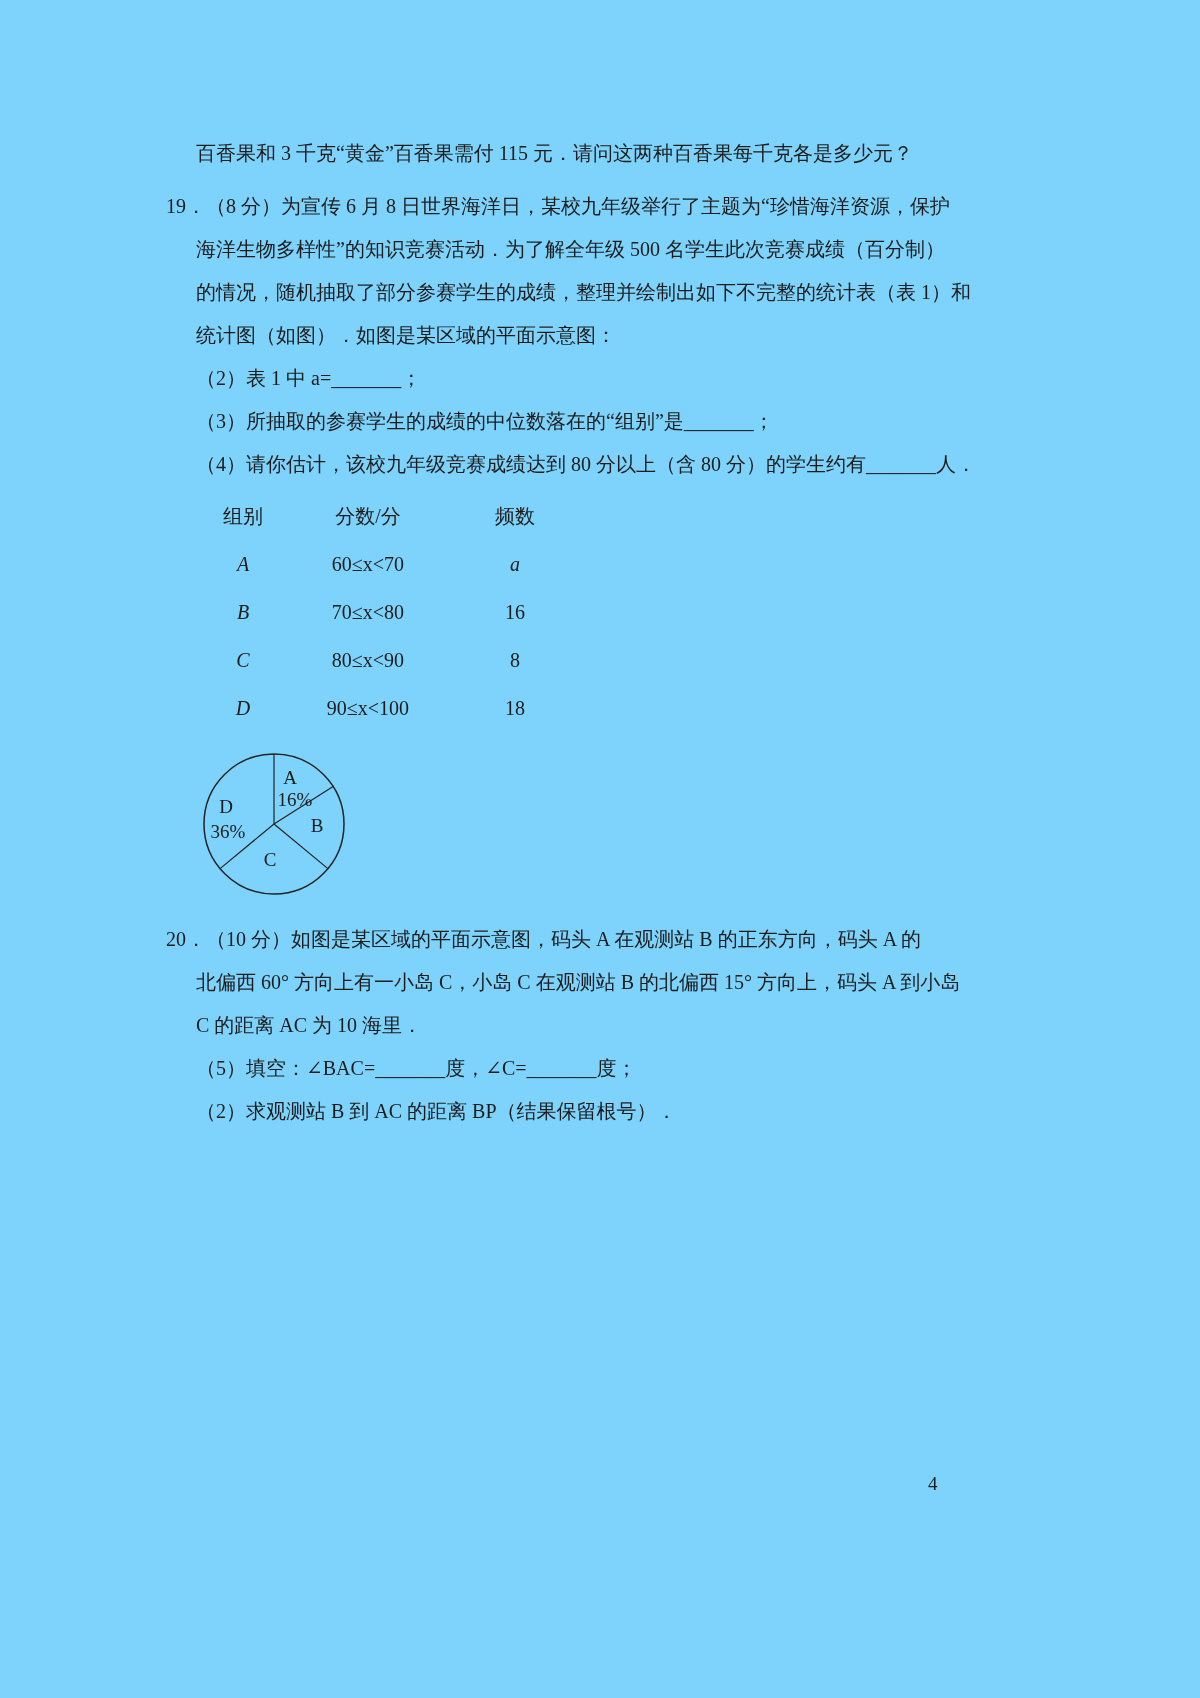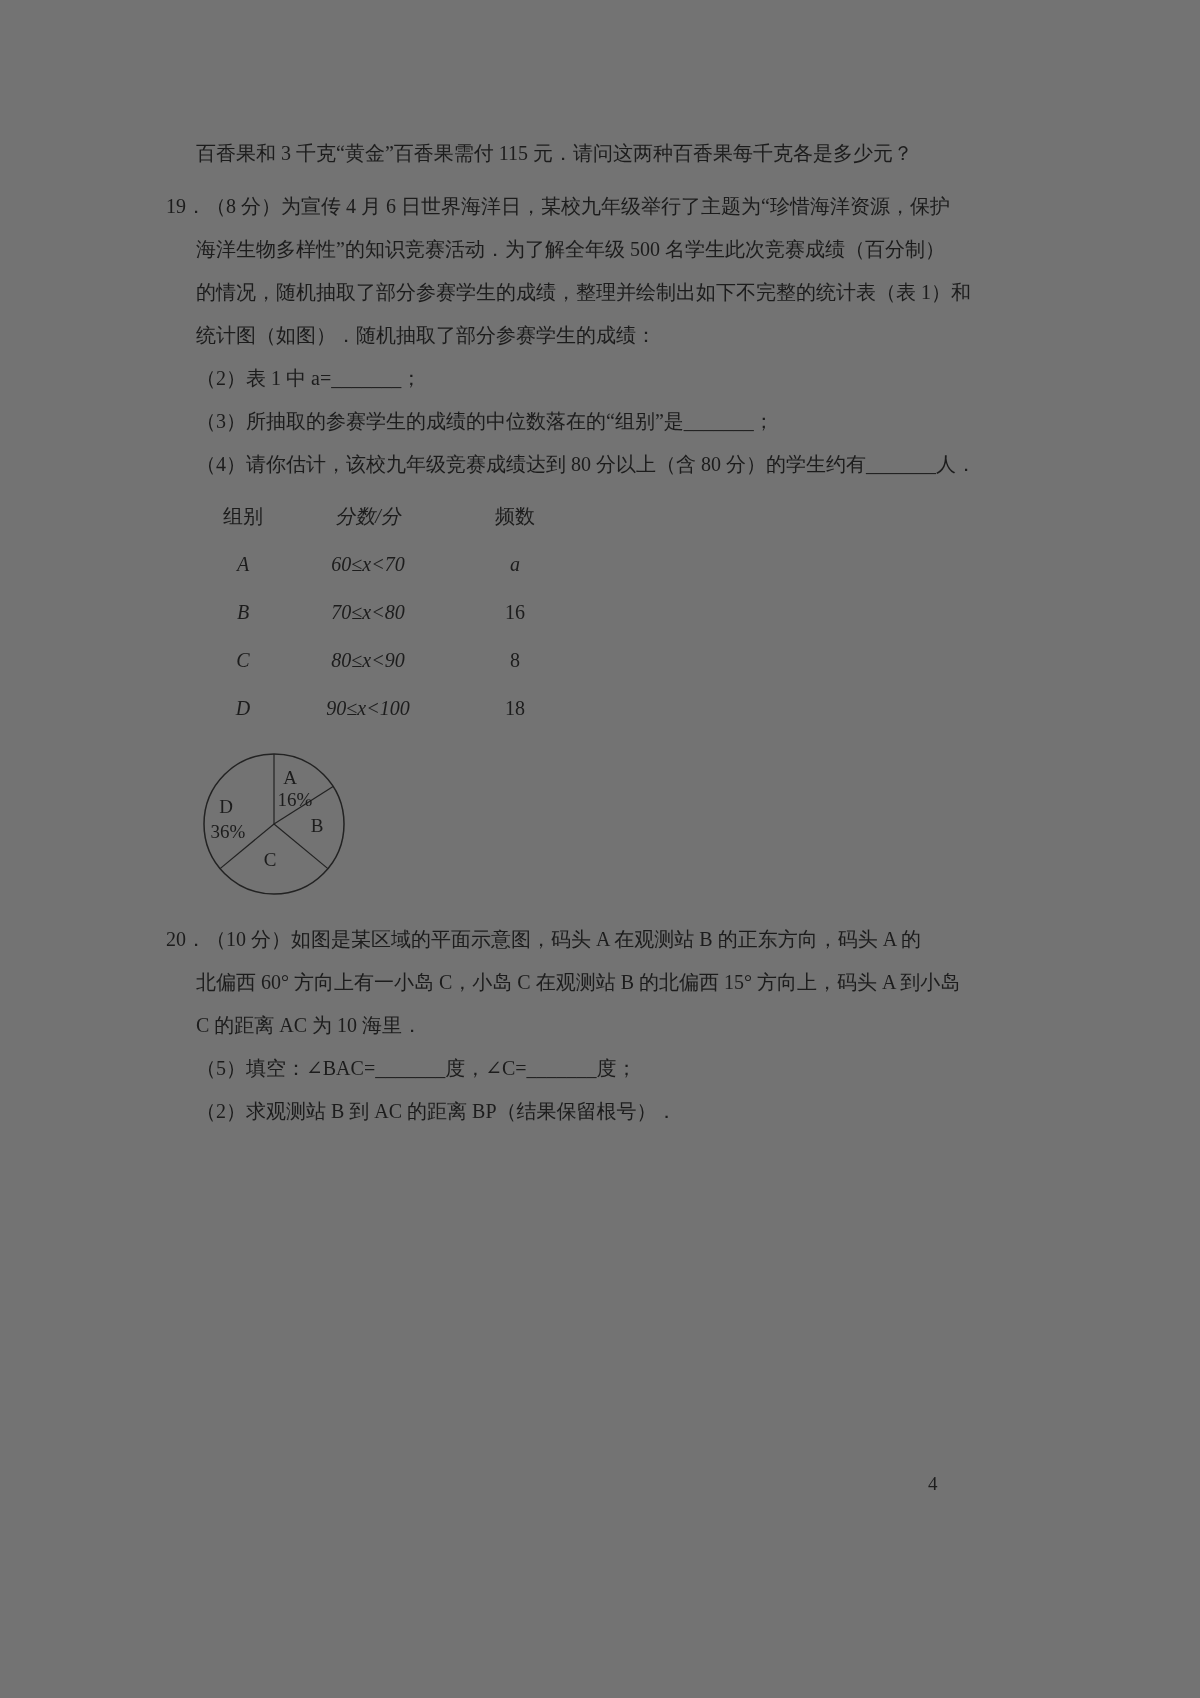--- a/index.html
+++ b/index.html
@@ -1,20 +1,20 @@
 <!DOCTYPE html>
 <html><head>
 <meta charset="utf-8">
 <style>
   html, body { margin: 0; padding: 0; background: #ffffff; }
   .page {
     position: relative;
     width: 1200px;
     height: 1698px;
-    background: #737373;
+    background: #7dd3fc;
     color: #1c1c1c;
     font-family: "Liberation Serif", "DejaVu Serif", serif;
     font-size: 20px;
     overflow: hidden;
   }
   .content {
     position: absolute;
     left: 166px;
     top: 132px;
     width: 800px;
@@ -24,21 +24,21 @@
     height: 43px;
     line-height: 43px;
     white-space: nowrap;
   }
   .indent { margin-left: 30px; }
   .q-block { margin-top: 10px; }
   .q20-block { margin-top: 20px; }
   .stat-table { margin-left: 30px; margin-top: 6px; }
   .t-row { display: flex; height: 48px; line-height: 48px; align-items: center; }
   .c-group { width: 94px; text-align: center; }
-  .c-range { width: 156px; text-align: center; font-style: italic; }
+  .c-range { width: 156px; text-align: center; }
   .c-freq  { width: 138px; text-align: center; }
   .ital { font-style: italic; }
   .pie-wrap { margin-left: 30px; margin-top: 14px; width: 165px; height: 152px; }
   svg text {
     font-family: "Liberation Serif", "DejaVu Serif", serif;
     font-size: 19px;
     fill: #1c1c1c;
   }
   .page-num {
     position: absolute;
@@ -50,24 +50,24 @@
 </style>
 </head>
 <body>
 
 <div class="page">
   <div class="content">
 
     <div class="line indent">百香果和 3 千克“黄金”百香果需付 115 元．请问这两种百香果每千克各是多少元？</div>
 
     <div class="q-block">
-      <div class="line">19．（8 分）为宣传 4 月 6 日世界海洋日，某校九年级举行了主题为“珍惜海洋资源，保护</div>
+      <div class="line">19．（8 分）为宣传 6 月 8 日世界海洋日，某校九年级举行了主题为“珍惜海洋资源，保护</div>
       <div class="line indent">海洋生物多样性”的知识竞赛活动．为了解全年级 500 名学生此次竞赛成绩（百分制）</div>
       <div class="line indent">的情况，随机抽取了部分参赛学生的成绩，整理并绘制出如下不完整的统计表（表 1）和</div>
-      <div class="line indent">统计图（如图）．随机抽取了部分参赛学生的成绩：</div>
+      <div class="line indent">统计图（如图）．如图是某区域的平面示意图：</div>
       <div class="line indent">（2）表 1 中 a=_______；</div>
       <div class="line indent">（3）所抽取的参赛学生的成绩的中位数落在的“组别”是_______；</div>
       <div class="line indent">（4）请你估计，该校九年级竞赛成绩达到 80 分以上（含 80 分）的学生约有_______人．</div>
 
       <div class="stat-table">
         <div class="t-row">
           <span class="c-group">组别</span>
           <span class="c-range">分数/分</span>
           <span class="c-freq">频数</span>
         </div>

